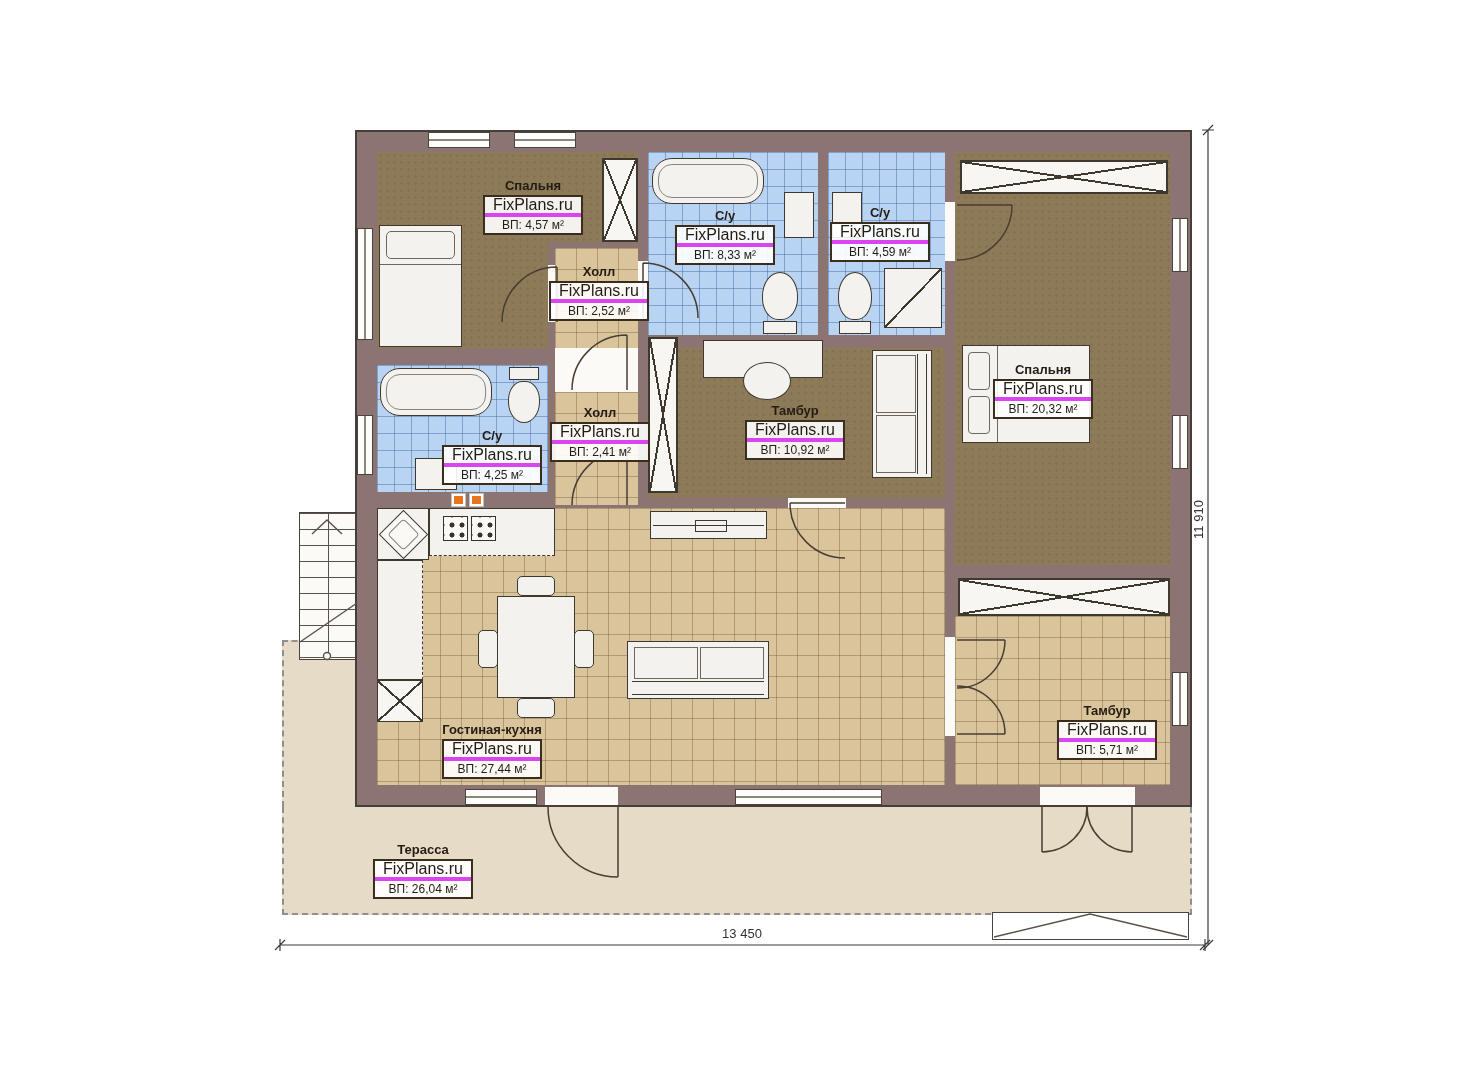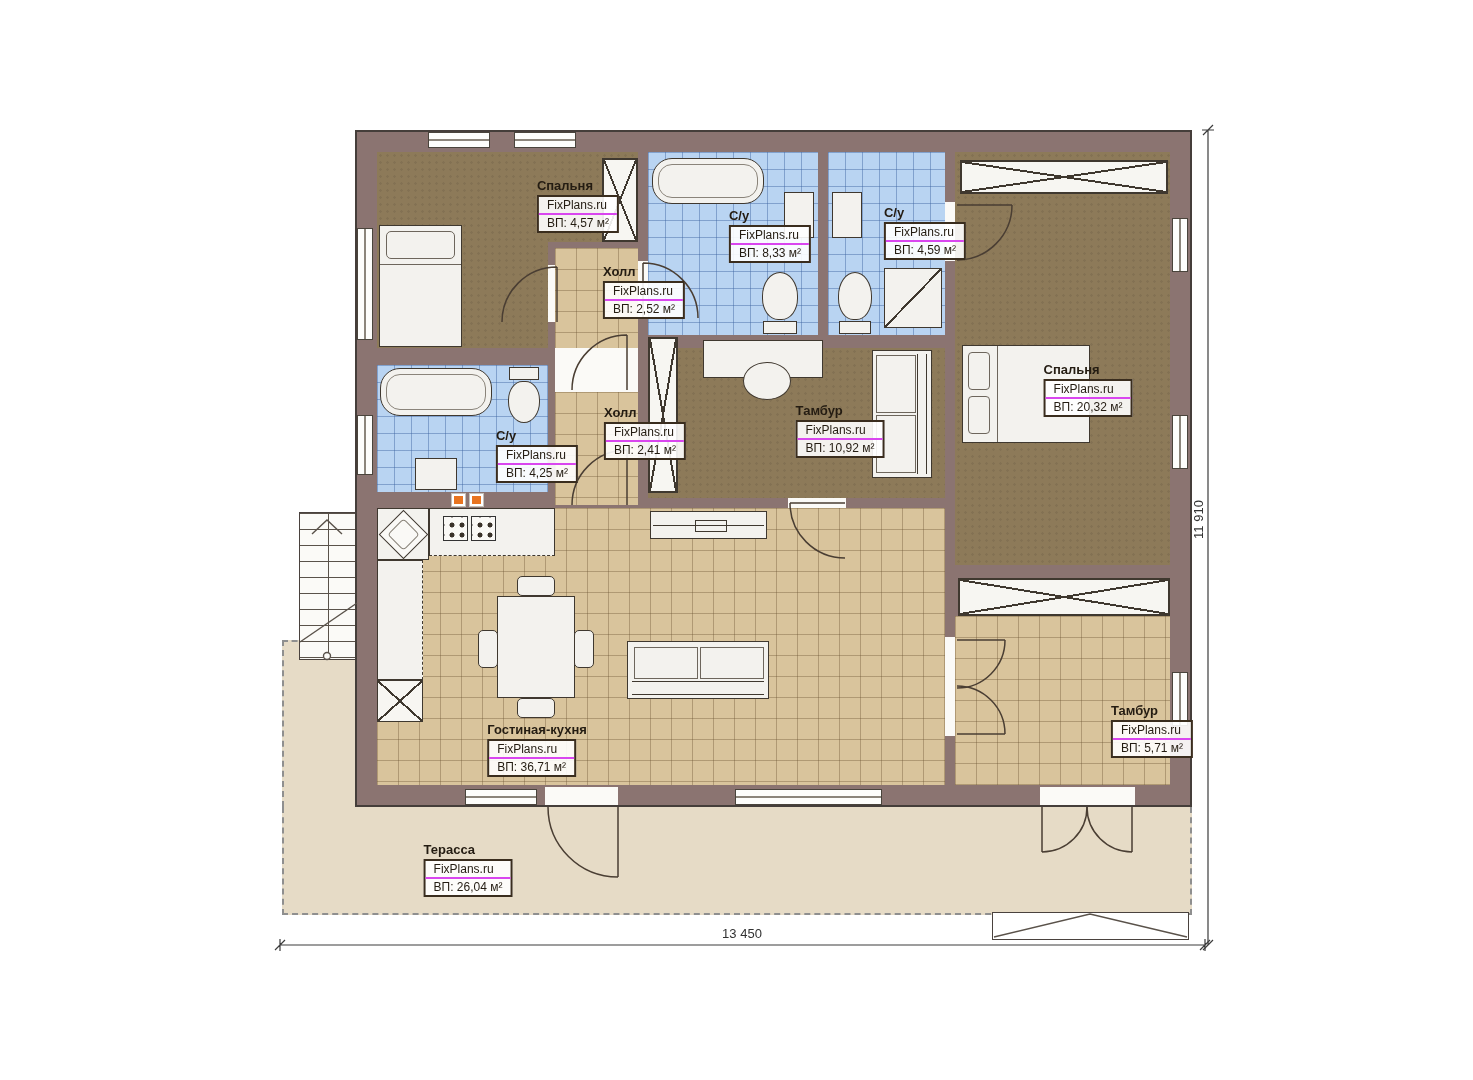--- a/index.html
+++ b/index.html
@@ -22,24 +22,24 @@
                linear-gradient(to bottom right,transparent calc(50% - 1px),#3f382f calc(50% - 1px) calc(50% + 1px),transparent calc(50% + 1px)),#f7f6f2;}
   .round{border-radius:20px;}
   .inner{position:absolute;inset:5px;border:1px solid #8a847a;border-radius:14px;}
   .wc-tank{position:absolute;left:3px;right:3px;height:11px;background:#f3f2ee;border:1.4px solid #3f382f;}
   .wc-bowl{position:absolute;left:2px;right:2px;background:#f3f2ee;border:1.4px solid #3f382f;border-radius:50% 50% 45% 45%;}
   .diag{background:linear-gradient(to bottom right,transparent calc(50% - 1px),#3f382f calc(50% - 1px) calc(50% + 1px),transparent calc(50% + 1px)),#f3f2ee;}
   .burner{position:absolute;width:23px;height:23px;border:1.2px solid #333;background-color:#faf9f6;background-image:radial-gradient(#3a332b 2.2px,transparent 2.8px);background-size:10px 10px;background-position:3px 3px;}
   .stairs{background:#fbfaf7;border:1.5px solid #4a423e;
     background-image:repeating-linear-gradient(to bottom,#5a524a 0 1.5px,transparent 1.5px 16px);}
   .stair-rail{position:absolute;left:50%;top:0;bottom:0;width:1.5px;background:#5a524a;}
-  .room-label{position:absolute;transform:translateX(-50%);text-align:left;color:#241c12;z-index:30;margin-left:45px;}
+  .room-label{position:absolute;transform:translateX(-50%);text-align:center;color:#241c12;z-index:30;}
   .rl-name{font-weight:bold;font-size:13px;line-height:15px;margin-bottom:2px;white-space:nowrap;}
   .rl-box{display:inline-block;border:2px solid #3a2d1e;background:rgba(255,255,255,.9);}
-  .rl-site{padding:1px 8px;border-bottom:2px solid #d946ef;font-size:12px;line-height:14px;white-space:nowrap;}
+  .rl-site{padding:1px 8px;border-bottom:4px solid #d946ef;font-size:16px;line-height:14px;white-space:nowrap;}
   .rl-area{padding:1px 8px;font-size:12px;line-height:14px;white-space:nowrap;}
   .dim{position:absolute;font-size:13px;color:#333;z-index:25;}
   .marker{background:#e87420;border:2px solid #fff;box-shadow:0 0 0 1px #c4c0b8;}
   svg.overlay{position:absolute;left:0;top:0;z-index:20;pointer-events:none;}
 </style>
 </head>
 <body>
 
 <div class="canvas">
 
@@ -236,21 +236,21 @@
       <div class="rl-area">ВП: 2,41 м²</div></div>
   </div>
   <div class="room-label" style="left:795px;top:403px;">
     <div class="rl-name">Тамбур</div>
     <div class="rl-box"><div class="rl-site">FixPlans.ru</div>
       <div class="rl-area">ВП: 10,92 м²</div></div>
   </div>
   <div class="room-label" style="left:492px;top:722px;">
     <div class="rl-name">Гостиная-кухня</div>
     <div class="rl-box"><div class="rl-site">FixPlans.ru</div>
-      <div class="rl-area">ВП: 36,71 м²</div></div>
+      <div class="rl-area">ВП: 27,44 м²</div></div>
   </div>
   <div class="room-label" style="left:1107px;top:703px;">
     <div class="rl-name">Тамбур</div>
     <div class="rl-box"><div class="rl-site">FixPlans.ru</div>
       <div class="rl-area">ВП: 5,71 м²</div></div>
   </div>
   <div class="room-label" style="left:423px;top:842px;">
     <div class="rl-name">Терасса</div>
     <div class="rl-box"><div class="rl-site">FixPlans.ru</div>
       <div class="rl-area">ВП: 26,04 м²</div></div>

